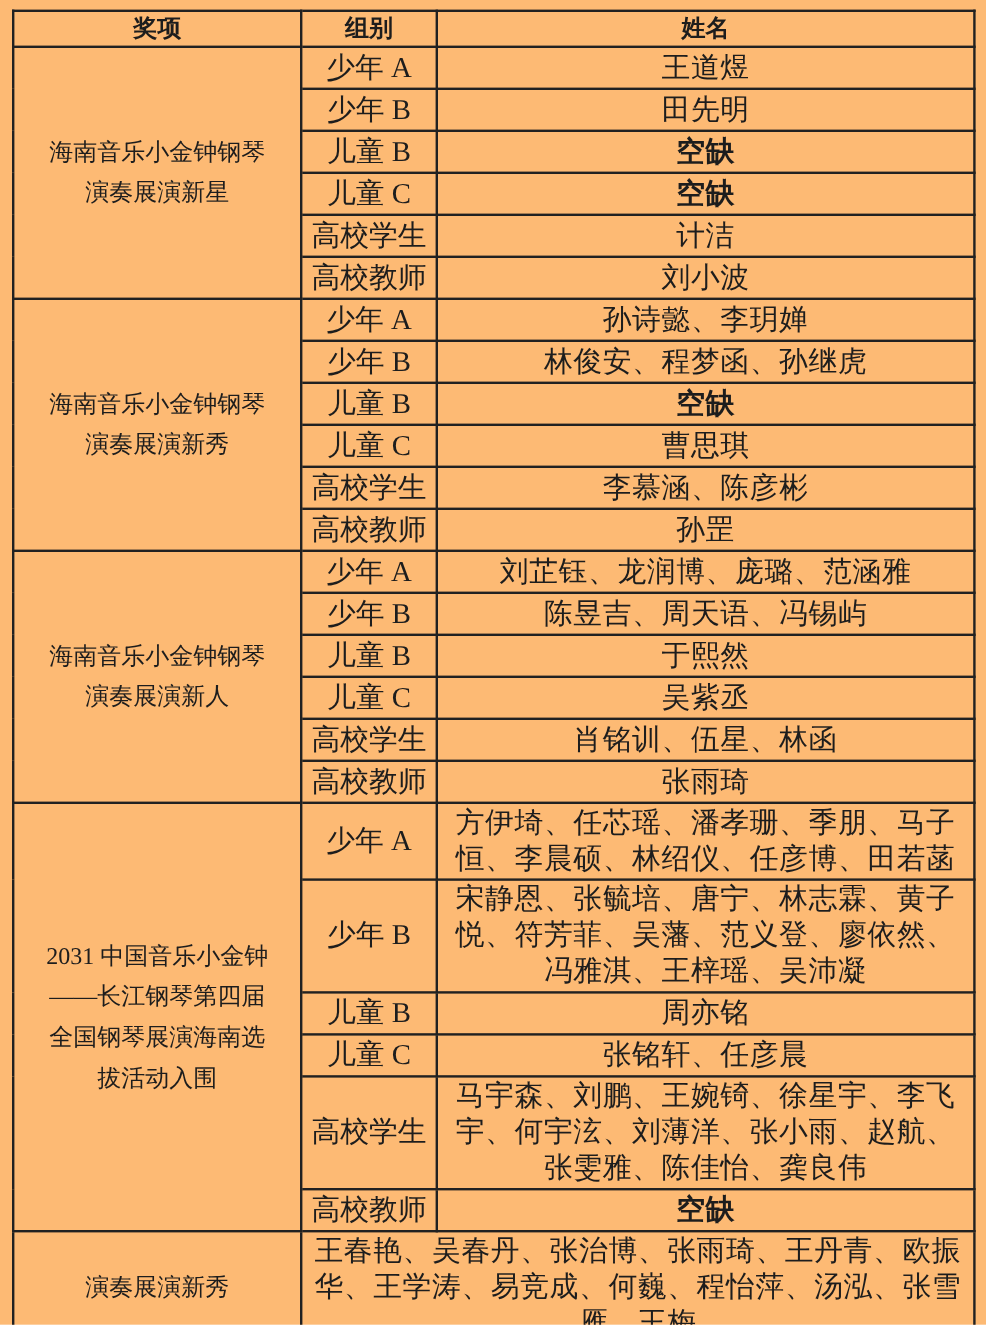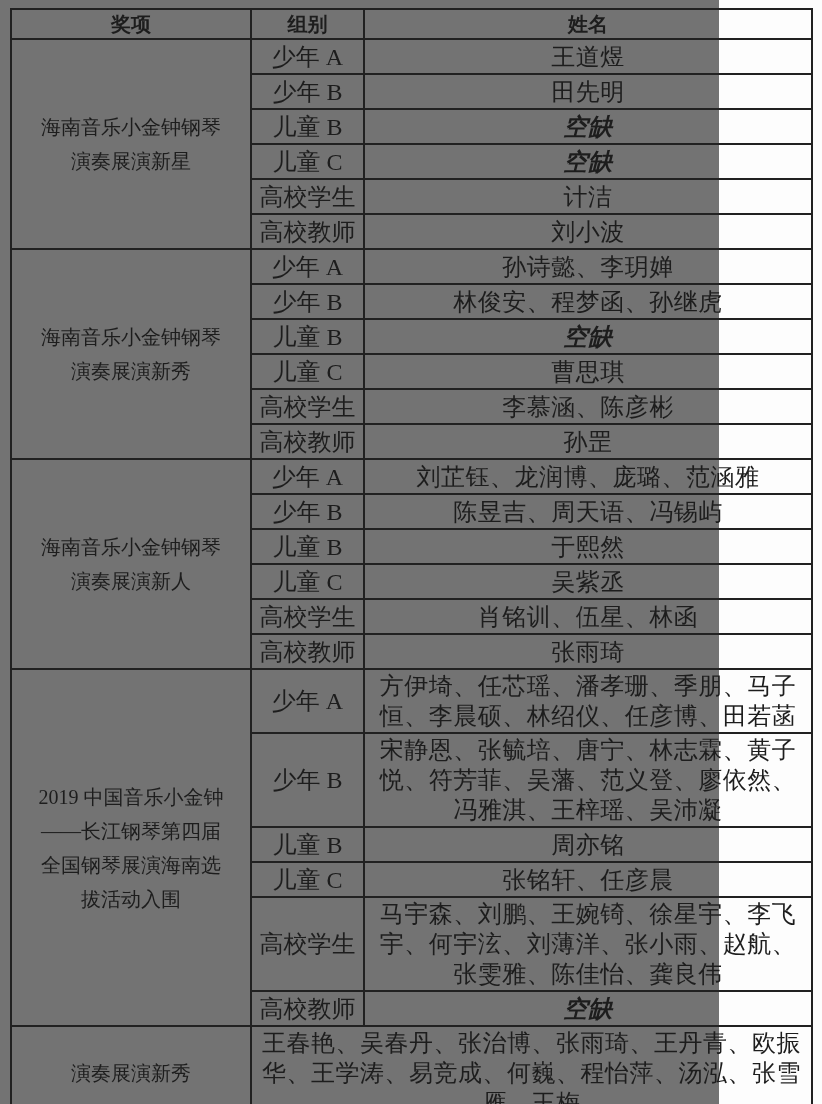--- a/index.html
+++ b/index.html
@@ -7,24 +7,24 @@
     padding: 0;
     background: #fdfdfd;
   }
   body {
     width: 822px;
     height: 1104px;
     overflow: hidden;
   }
   .sheet {
     box-sizing: border-box;
-    width: 719px;
+    width: 822px;
     height: 1104px;
     padding: 8px 10px 0 10px;
-    background: #737373;
+    background: #fdba74;
   }
   table.awards {
     border-collapse: collapse;
     table-layout: fixed;
     width: 801px;
     color: #1d1d1d;
     font-family: "Liberation Serif", "DejaVu Serif", serif;
   }
   col.c-award { width: 240px; }
   col.c-group { width: 113px; }
@@ -47,21 +47,20 @@
     line-height: 26px;
   }
   td.award {
     white-space: pre-line;
     line-height: 34px;
     font-size: 20px;
   }
   td.vacant {
     font-family: "Liberation Sans", "DejaVu Sans", sans-serif;
     font-weight: 700;
-    font-style: italic;
   }
   td.names { letter-spacing: 0.5px; }
 </style>
 </head>
 <body>
 
 <div class="sheet">
   <table class="awards">
     <colgroup>
       <col class="c-award">
@@ -152,21 +151,21 @@
       <tr>
         <td>高校学生</td>
         <td class="names">肖铭训、伍星、林函</td>
       </tr>
       <tr>
         <td>高校教师</td>
         <td class="names">张雨琦</td>
       </tr>
 
       <tr>
-        <td class="award" rowspan="6">2019 中国音乐小金钟
+        <td class="award" rowspan="6">2031 中国音乐小金钟
 ——长江钢琴第四届
 全国钢琴展演海南选
 拔活动入围</td>
         <td>少年 A</td>
         <td class="names">方伊埼、任芯瑶、潘孝珊、季朋、马子恒、李晨硕、林绍仪、任彦博、田若菡</td>
       </tr>
       <tr>
         <td>少年 B</td>
         <td class="names">宋静恩、张毓培、唐宁、林志霖、黄子悦、符芳菲、吴藩、范义登、廖依然、冯雅淇、王梓瑶、吴沛凝</td>
       </tr>

